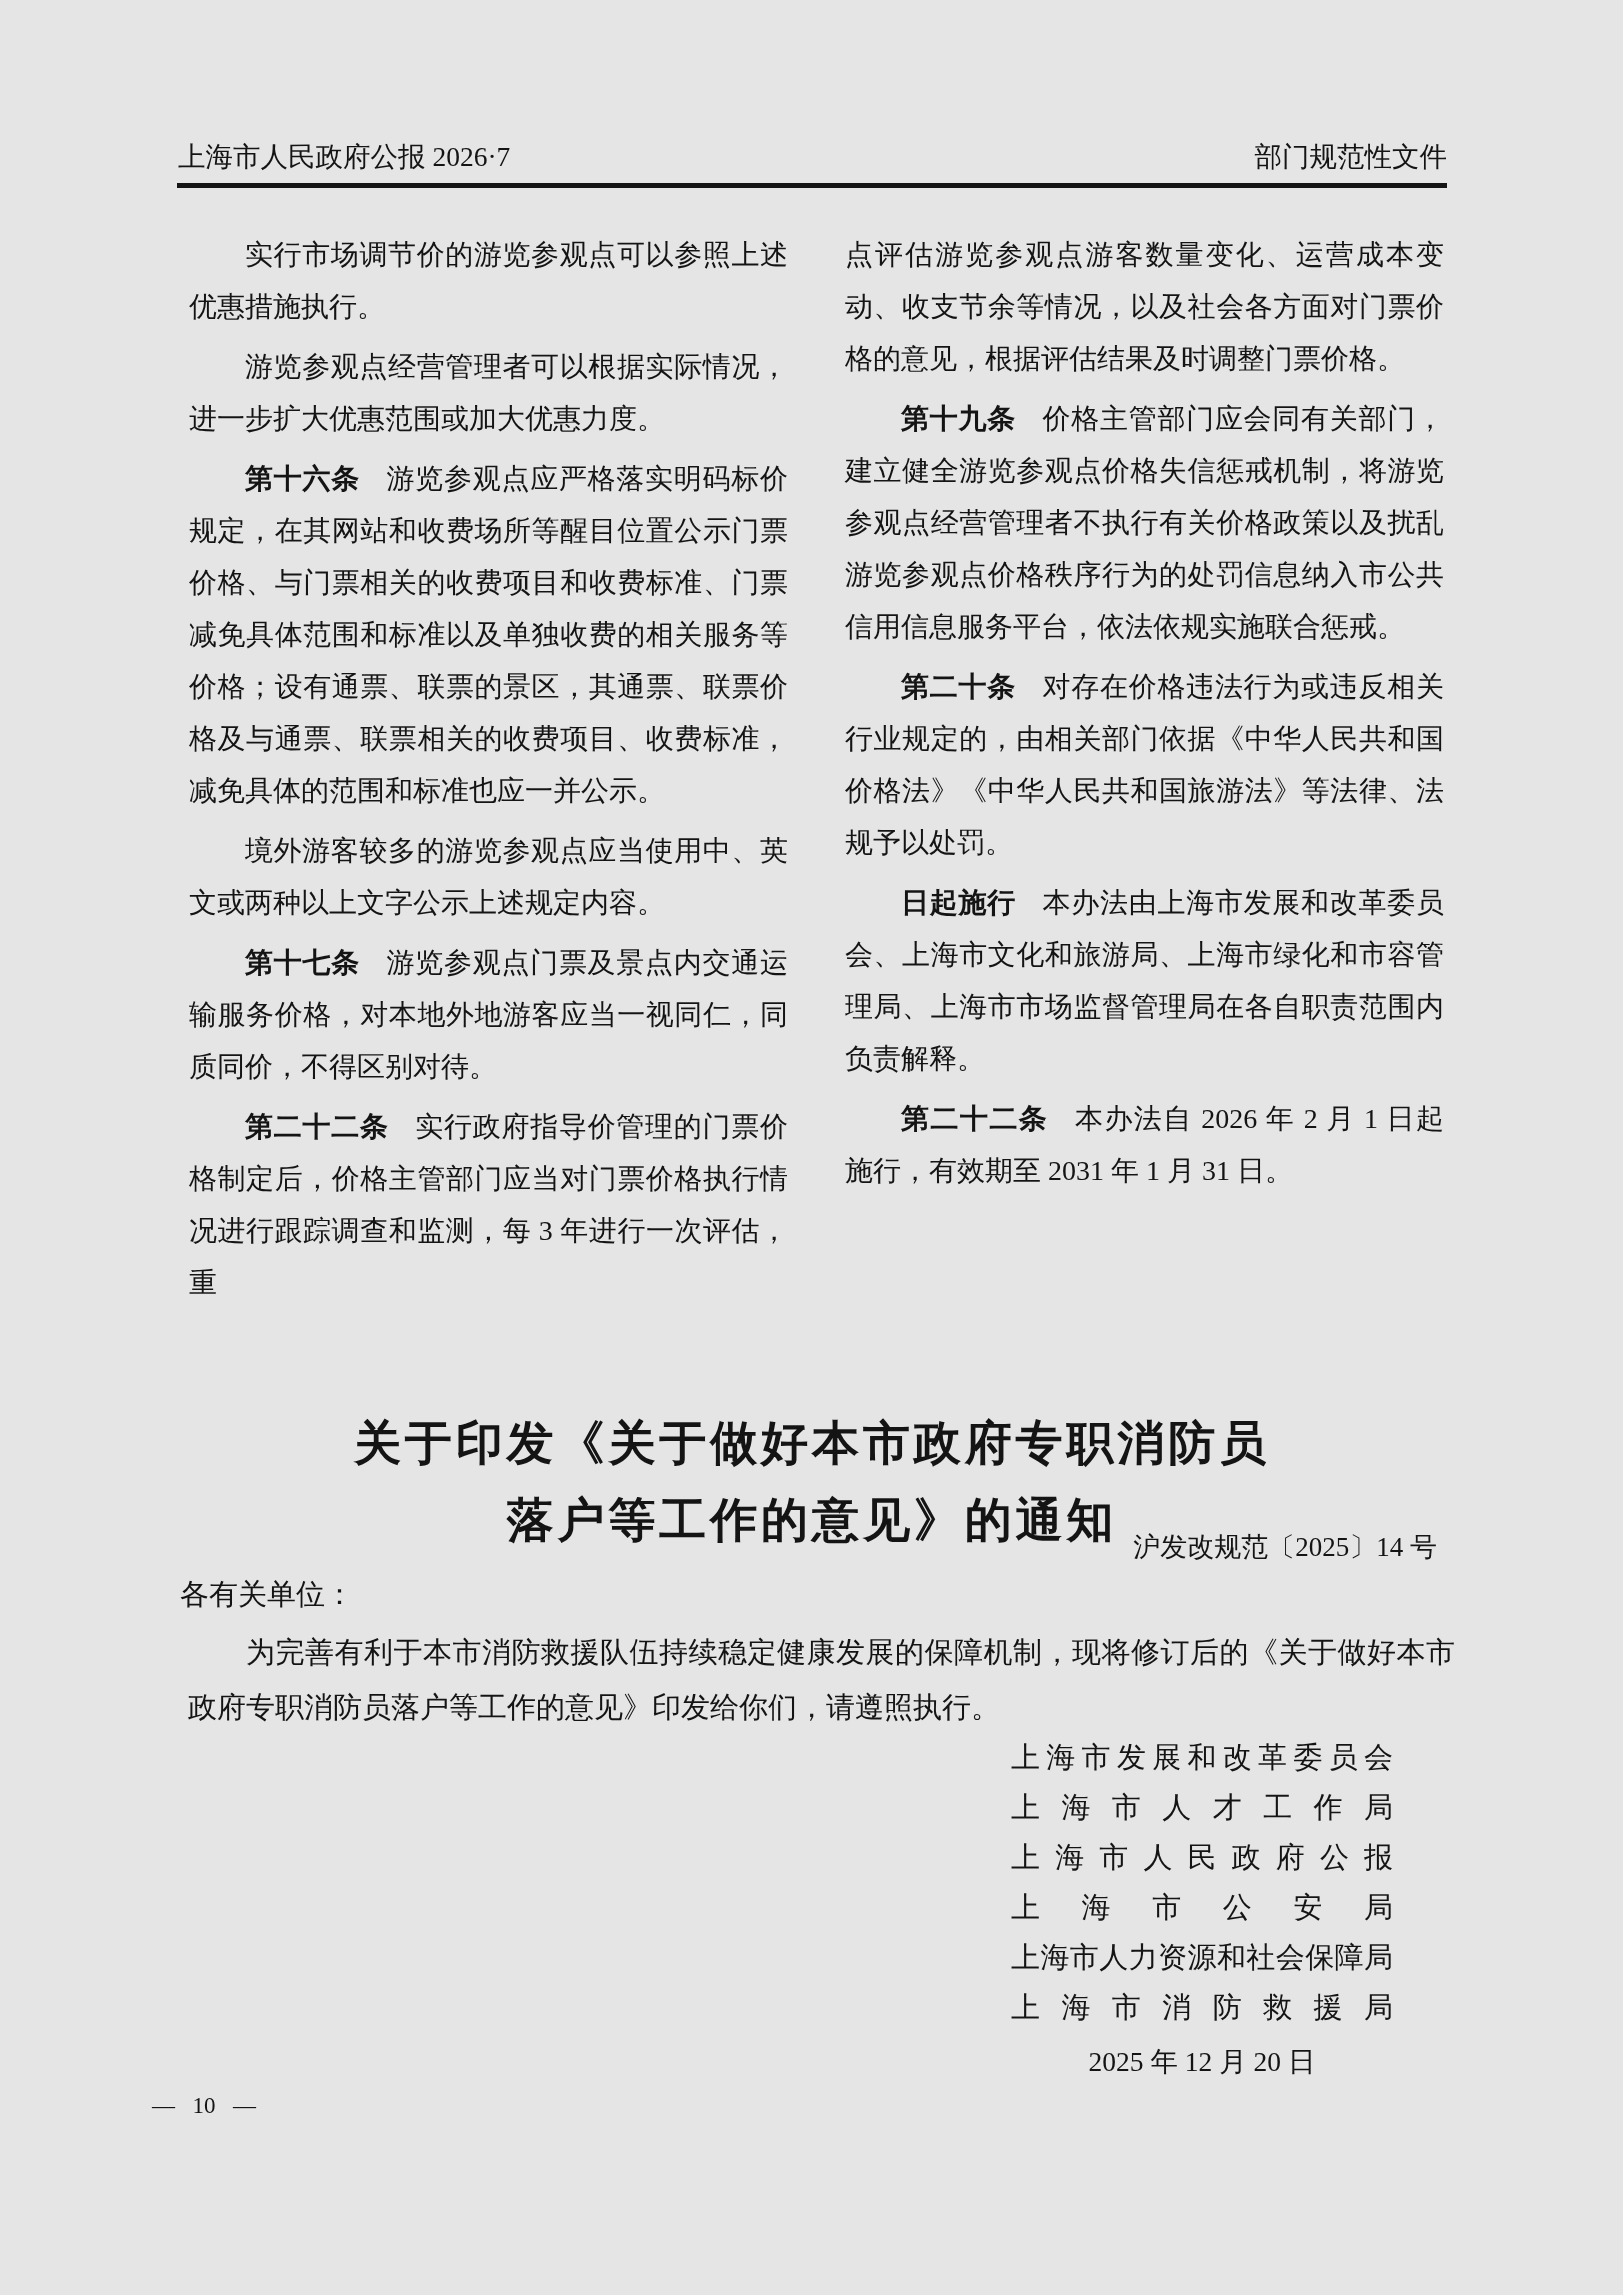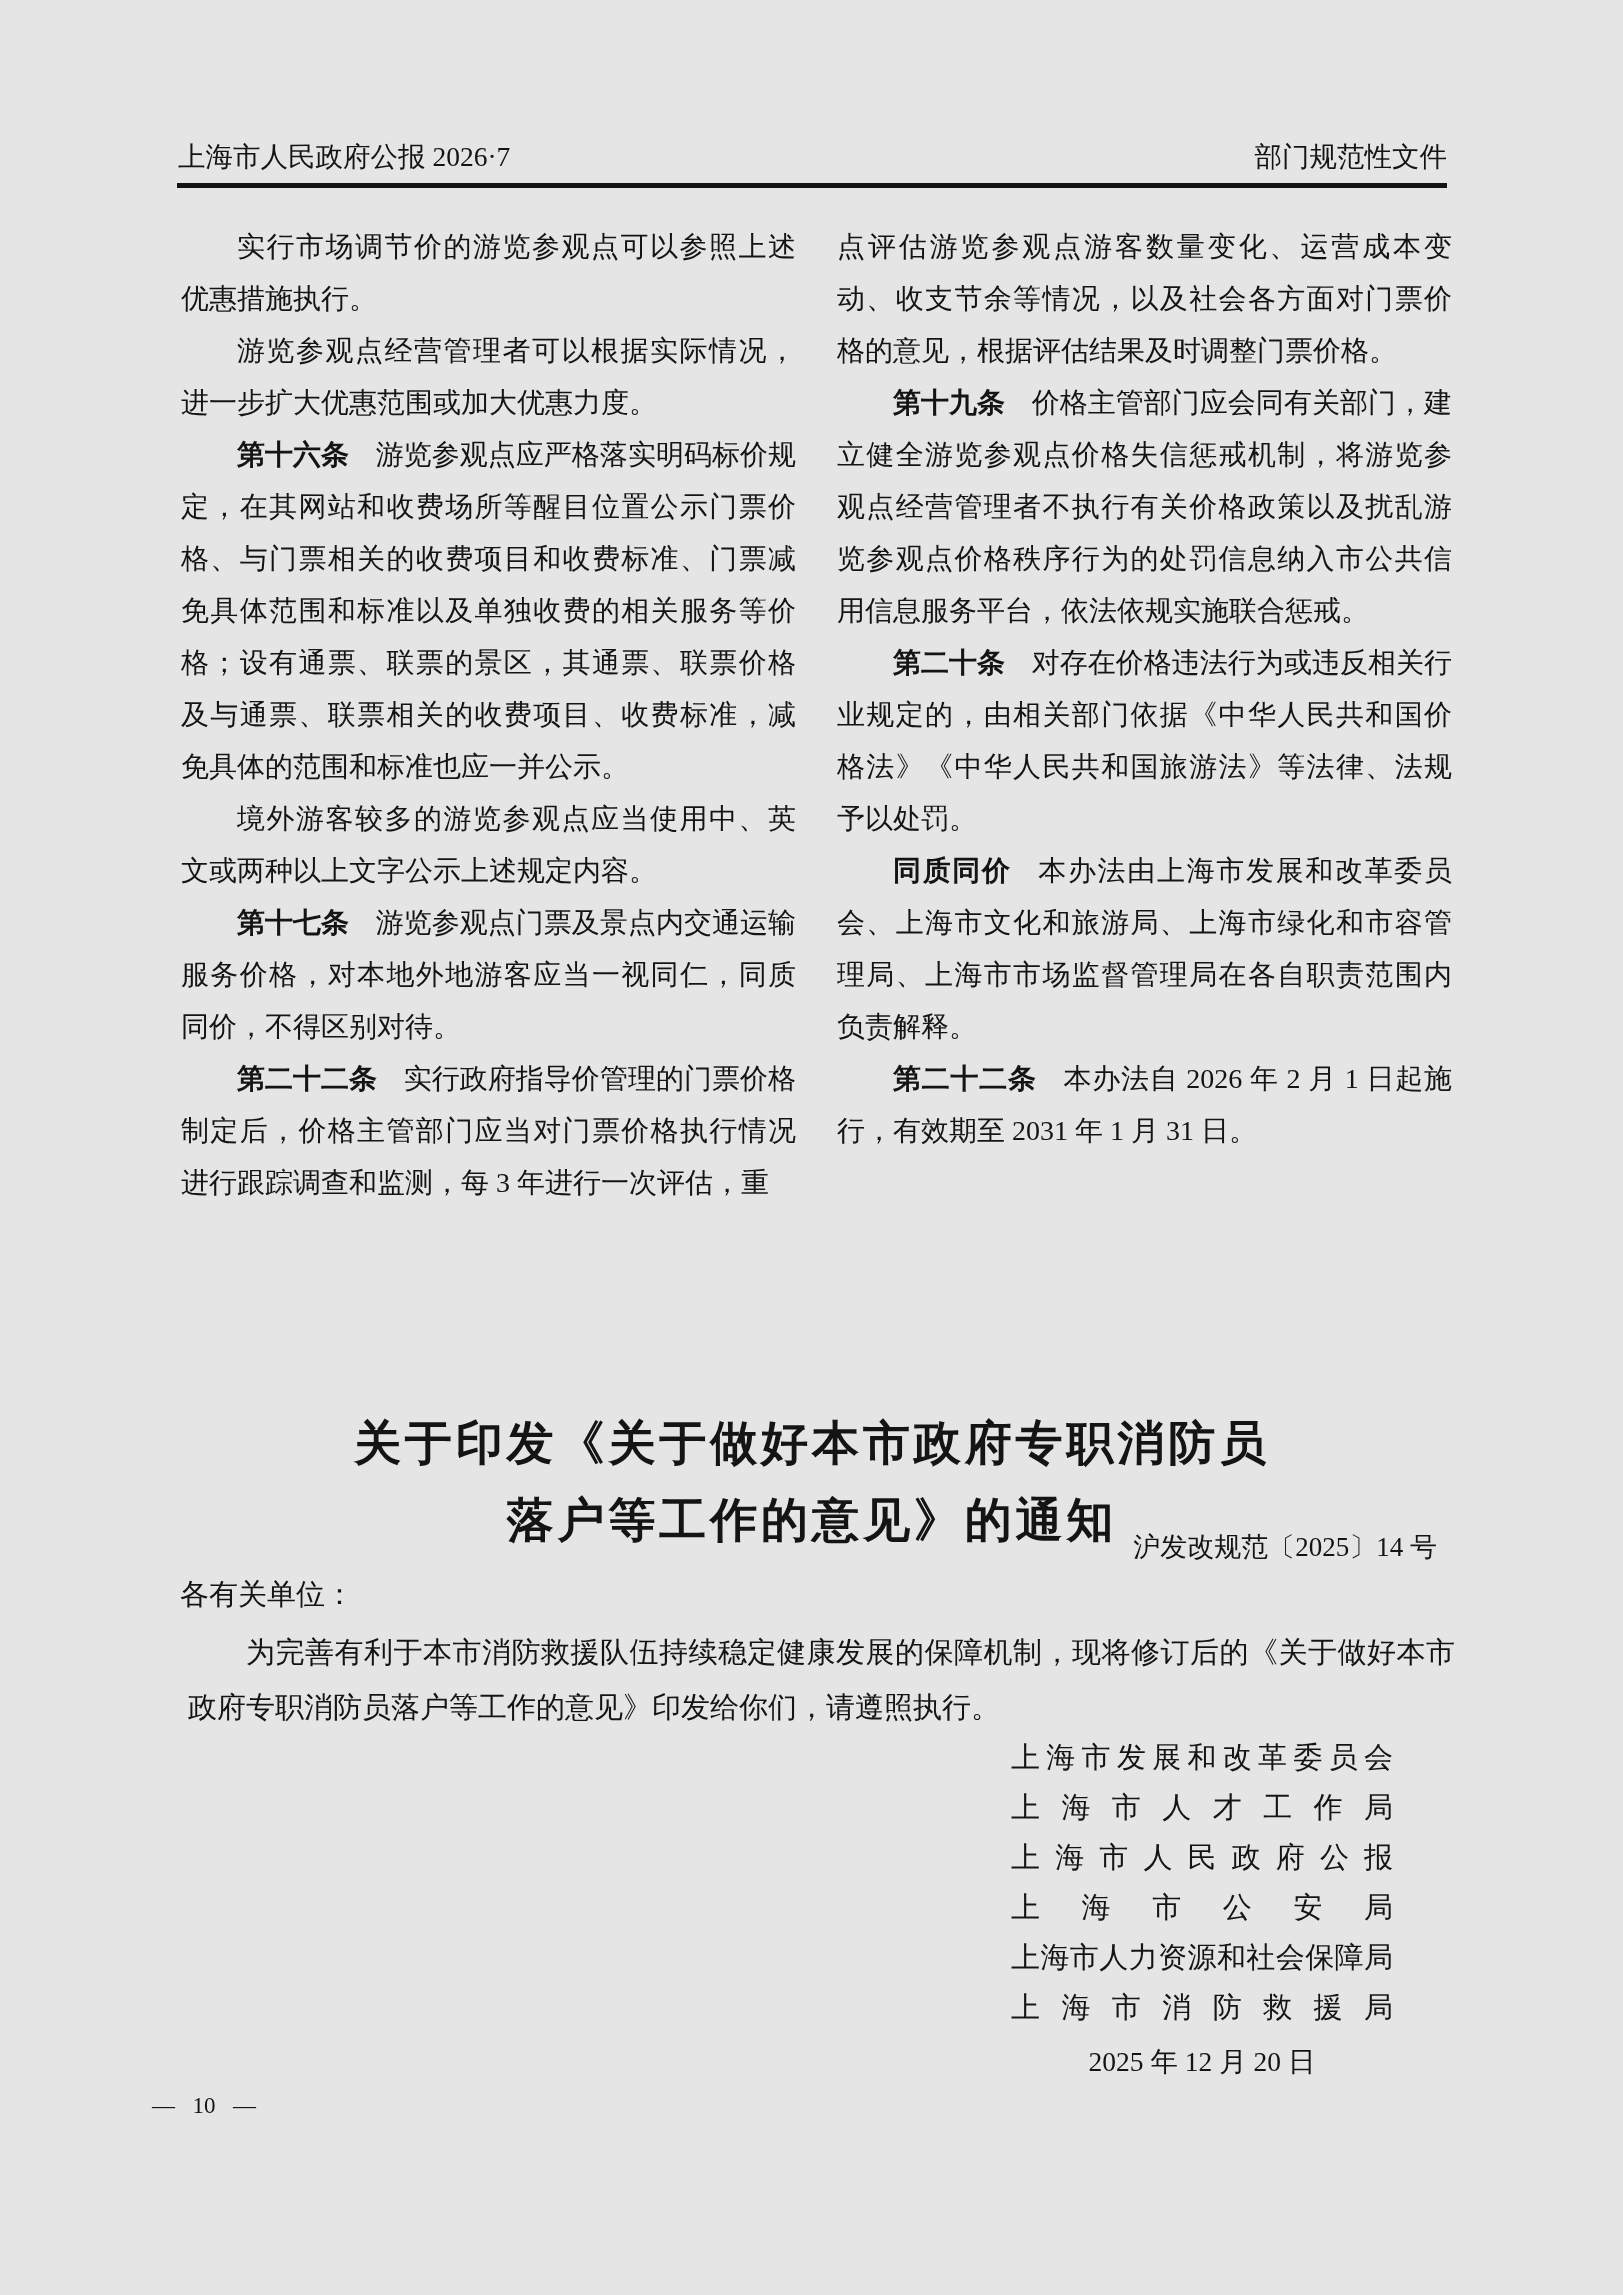--- a/index.html
+++ b/index.html
@@ -53,21 +53,21 @@
     gap: 41px;
   }
   .col {
     width: 615px;
     font-size: 28px;
     line-height: 52px;
     text-align: justify;
     text-justify: inter-character;
   }
   .para {
-    margin: 0;
+    margin: 8px;
     text-indent: 2em;
   }
   .para.flush { text-indent: 0; }
   .lead {
     font-family: "Liberation Sans", "DejaVu Sans", sans-serif;
     font-weight: 700;
   }
   .lead:not(:empty) { margin-right: 0.95em; }
 
   
@@ -181,21 +181,21 @@
       <p class="para flush">
         <span class="lead"></span><span>点评估游览参观点游客数量变化、运营成本变动、收支节余等情况，以及社会各方面对门票价格的意见，根据评估结果及时调整门票价格。</span>
       </p>
       <p class="para">
         <span class="lead">第十九条</span><span>价格主管部门应会同有关部门，建立健全游览参观点价格失信惩戒机制，将游览参观点经营管理者不执行有关价格政策以及扰乱游览参观点价格秩序行为的处罚信息纳入市公共信用信息服务平台，依法依规实施联合惩戒。</span>
       </p>
       <p class="para">
         <span class="lead">第二十条</span><span>对存在价格违法行为或违反相关行业规定的，由相关部门依据《中华人民共和国价格法》《中华人民共和国旅游法》等法律、法规予以处罚。</span>
       </p>
       <p class="para">
-        <span class="lead">同质同价</span><span>本办法由上海市发展和改革委员会、上海市文化和旅游局、上海市绿化和市容管理局、上海市市场监督管理局在各自职责范围内负责解释。</span>
+        <span class="lead">日起施行</span><span>本办法由上海市发展和改革委员会、上海市文化和旅游局、上海市绿化和市容管理局、上海市市场监督管理局在各自职责范围内负责解释。</span>
       </p>
       <p class="para">
         <span class="lead">第二十二条</span><span>本办法自 2026 年 2 月 1 日起施行，有效期至 2031 年 1 月 31 日。</span>
       </p>
     </div>
   </div>
 
   <div class="notice-title">
     <div>关于印发《关于做好本市政府专职消防员</div>
     <div>落户等工作的意见》的通知</div>

